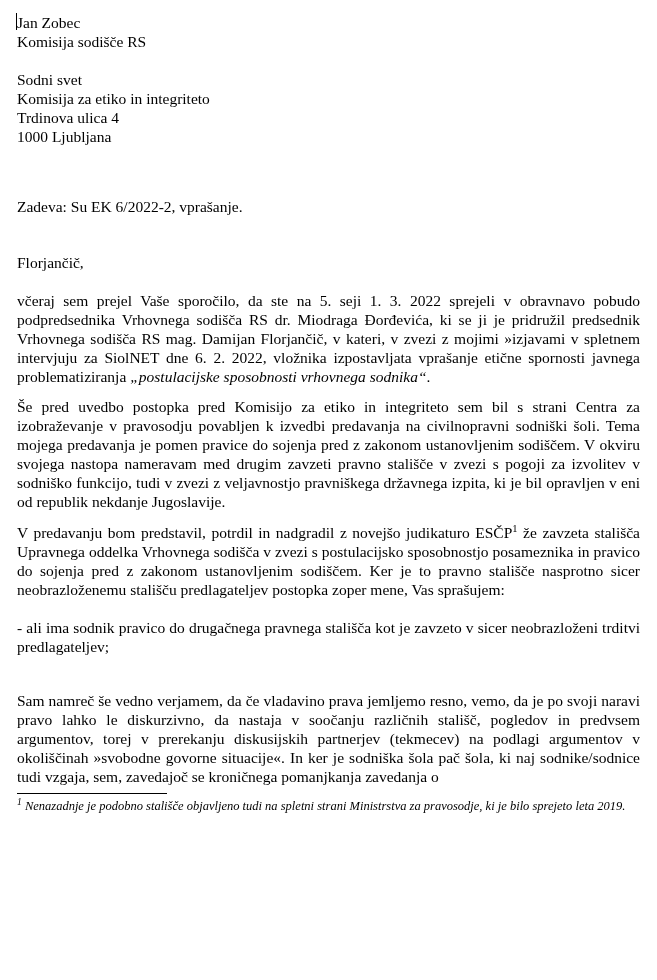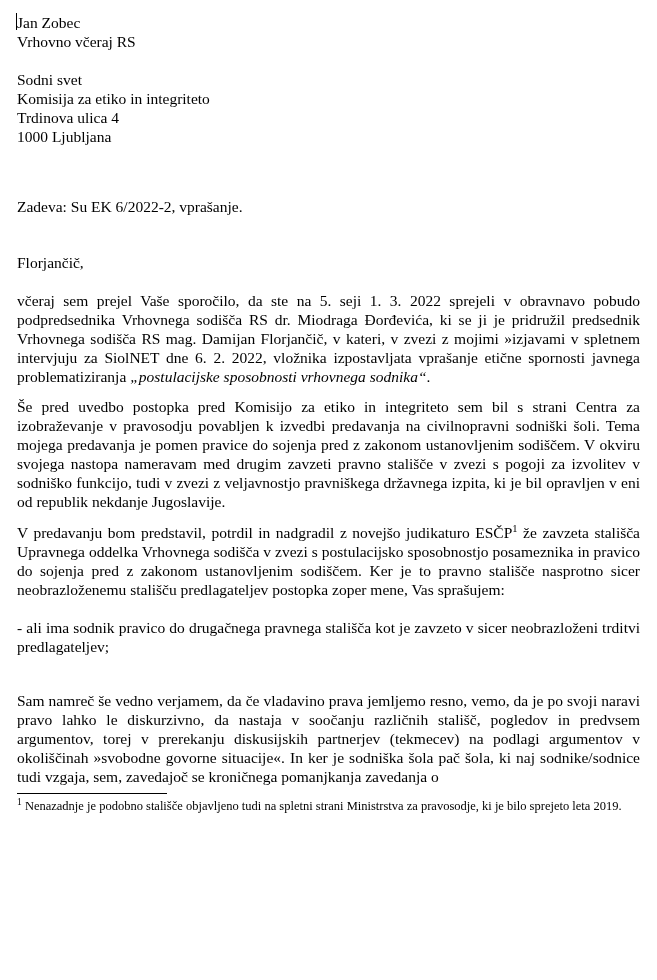--- a/index.html
+++ b/index.html
@@ -52,33 +52,34 @@
     height: 0;
     border: none;
     border-top: 1px solid #000000;
     margin: 7px 0 0 0;
   }
   .footnote {
     margin-top: 3px;
     font-size: 12.5px;
     line-height: 18px;
     text-align: justify;
+    font-style: italic;
   }
   .footnote sup.fn-ref { font-size: 9.5px; }
 </style>
 </head>
 <body>
 
 <div class="page">
 
   <span class="caret"></span>
 
   <div class="block sender-block">
     <div class="line">Jan Zobec</div>
-    <div class="line">Vrhovno včeraj RS</div>
+    <div class="line">Komisija sodišče RS</div>
   </div>
 
   <div class="block recipient-block">
     <div class="line">Sodni svet</div>
     <div class="line">Komisija za etiko in integriteto</div>
     <div class="line">Trdinova ulica 4</div>
     <div class="line">1000 Ljubljana</div>
   </div>
 
   <p class="subject">Zadeva: Su EK 6/2022-2, vprašanje.</p>

